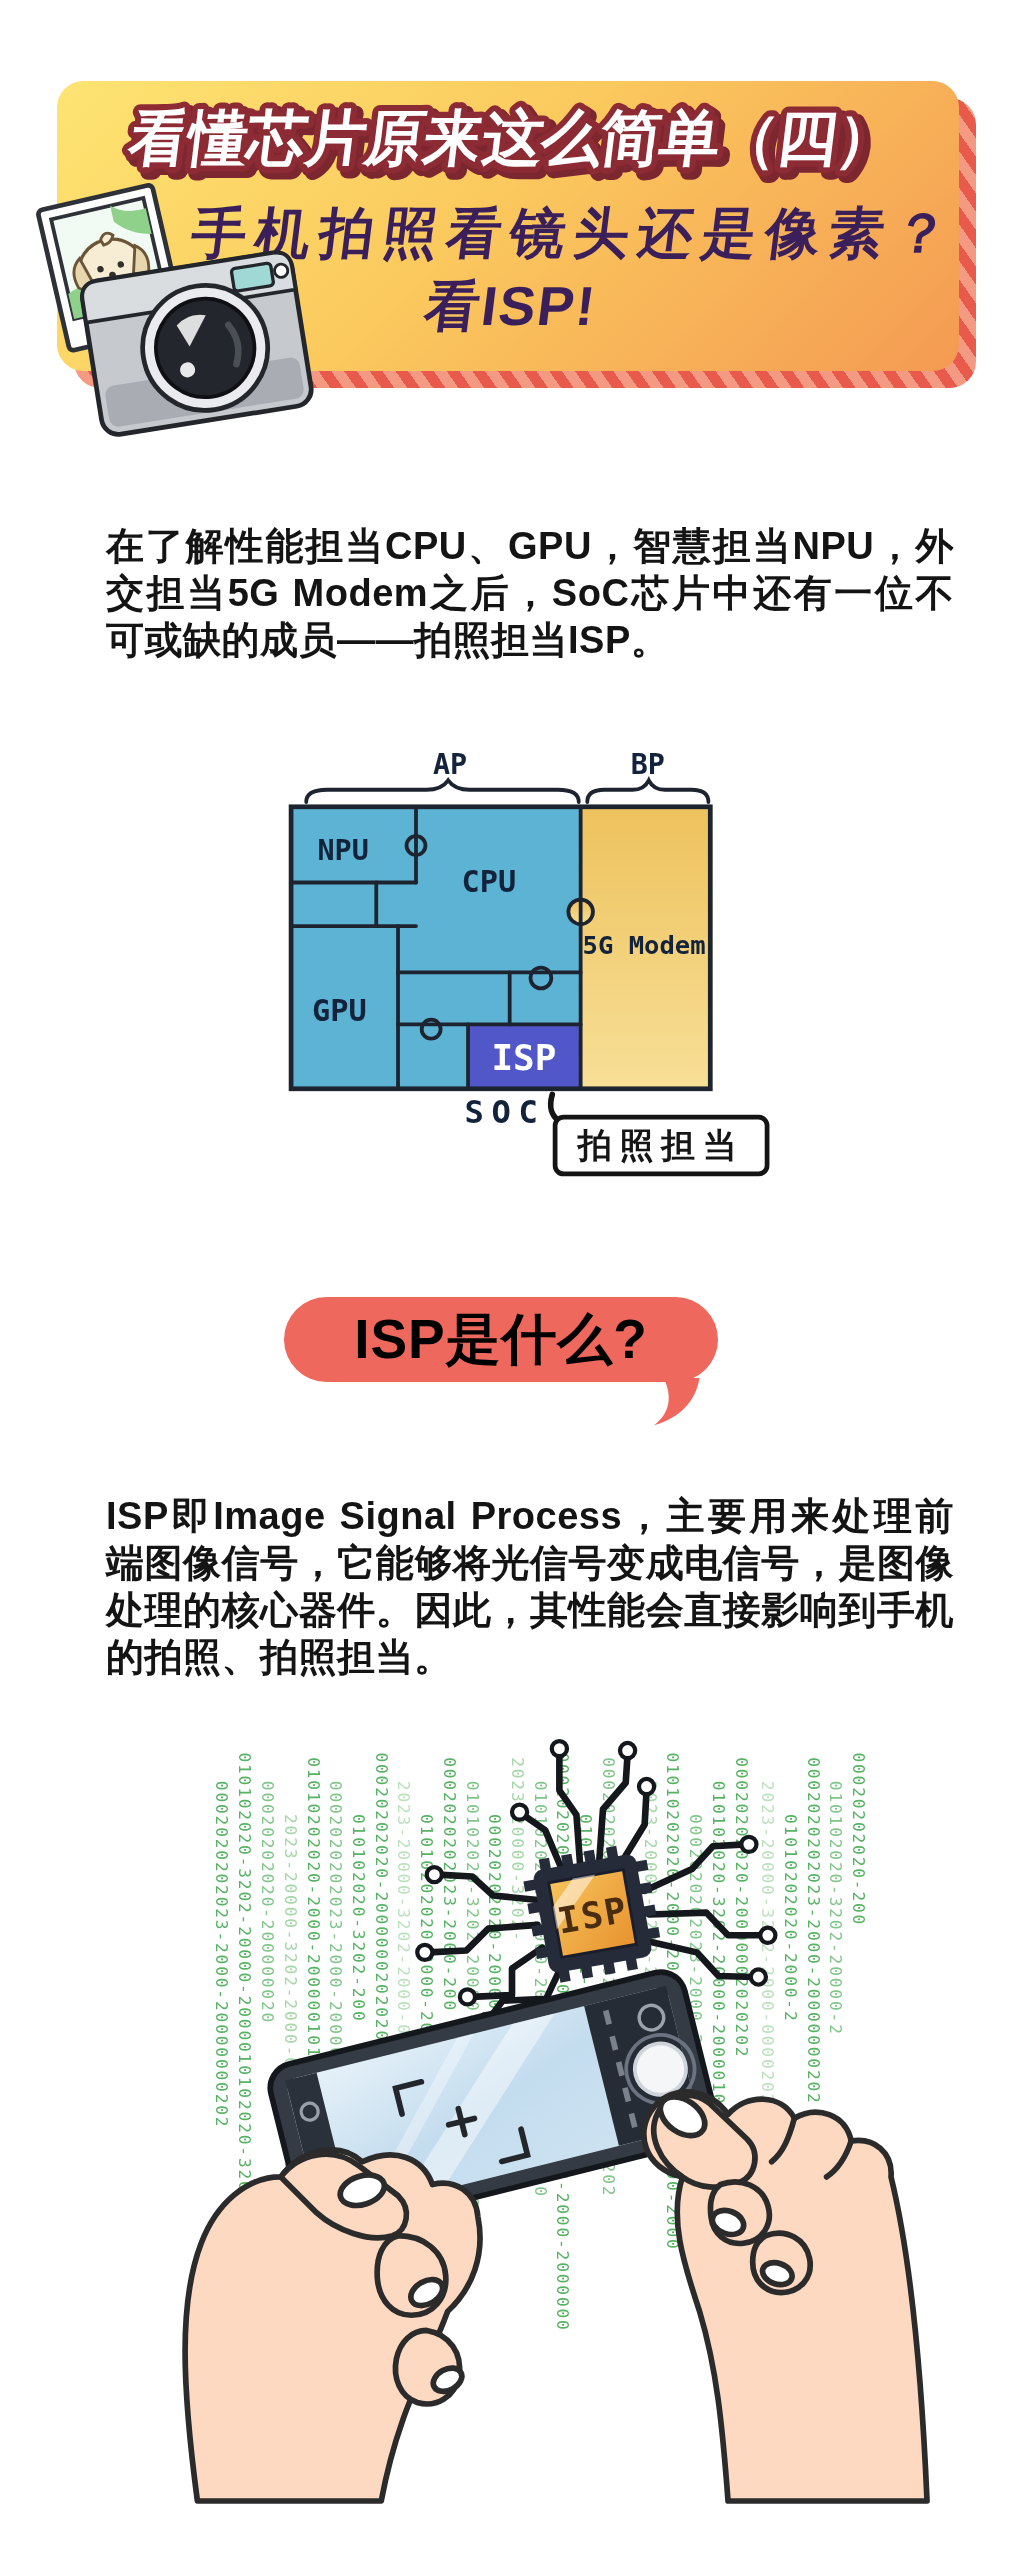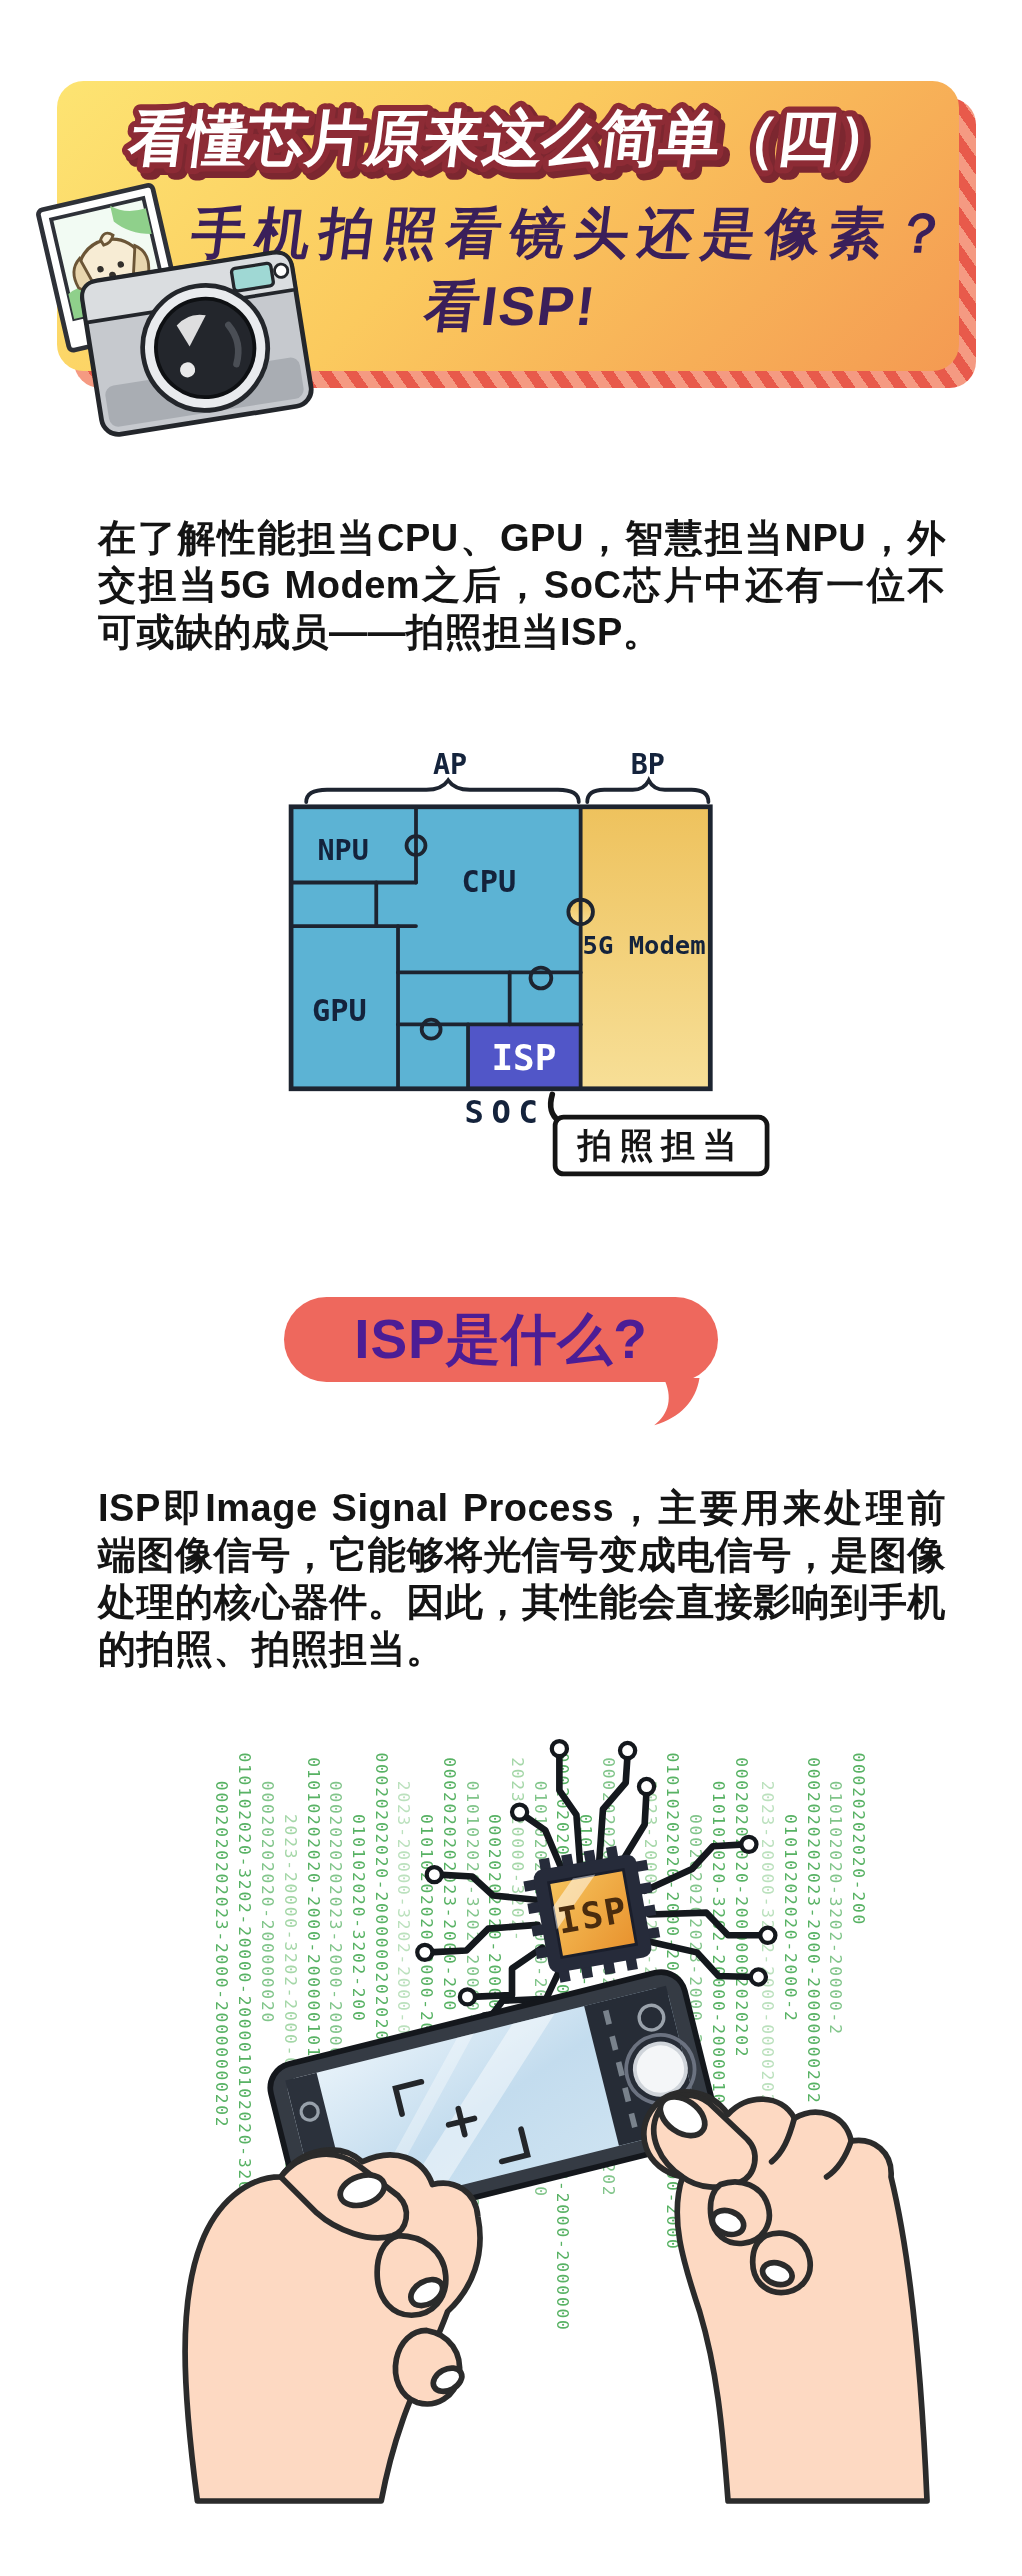--- a/index.html
+++ b/index.html
@@ -18,35 +18,35 @@
   }
   .banner-textsvg{position:absolute;left:57px;top:81px;width:902px;height:290px;overflow:visible;}
   .banner-title{
     font-family:"Liberation Sans","DejaVu Sans",sans-serif;
     font-weight:900;font-size:64px;letter-spacing:2px;
   }
   .banner-sub{font-weight:900;font-size:58px;letter-spacing:2px;}
   .camera-art{position:absolute;left:28px;top:175px;width:313px;height:284px;overflow:visible;}
   
   .para{
-    position:absolute;left:90px;width:848px;margin:8px;
+    position:absolute;left:90px;width:848px;margin:16px;
     font-size:38px;line-height:47px;font-weight:600;color:#141414;
     text-align:justify;letter-spacing:0.5px;
   }
   .para1{top:507px;}
   .para2{top:1477px;}
   
   .soc-svg{position:absolute;left:275px;top:748px;width:511px;height:445px;overflow:visible;}
   .soc-label{font-family:"DejaVu Sans Mono","Liberation Mono",monospace;font-weight:700;fill:#14233c;}
   
   .bubble{
     position:absolute;left:284px;top:1297px;width:434px;height:85px;border-radius:43px;
     background:#ee685d;display:flex;align-items:center;justify-content:center;
   }
-  .bubble span{color:#4c1d95;font-size:55px;font-weight:800;letter-spacing:0.9px;}
+  .bubble span{color:#000000;font-size:55px;font-weight:800;letter-spacing:0.9px;}
   .bubble-tail{position:absolute;left:652px;top:1378px;width:61px;height:51px;overflow:visible;}
   
   .illu{position:absolute;left:114px;top:1724px;width:796px;height:777px;overflow:visible;}
   .matrix-col{font-family:"DejaVu Sans Mono","Liberation Mono",monospace;font-size:17px;letter-spacing:2px;}
 </style>
 </head>
 <body>
 
 <div class="banner-stripes"></div>
 <div class="banner-card"></div>

